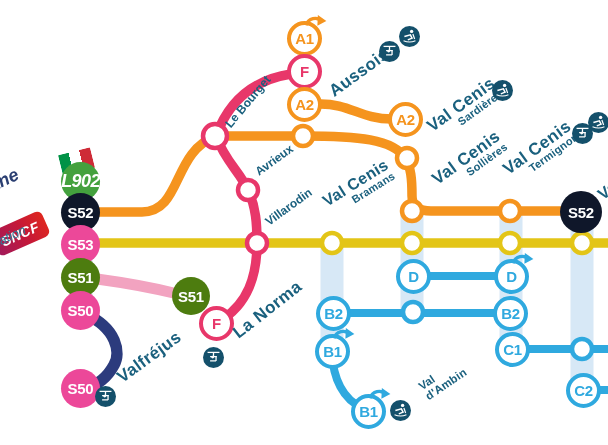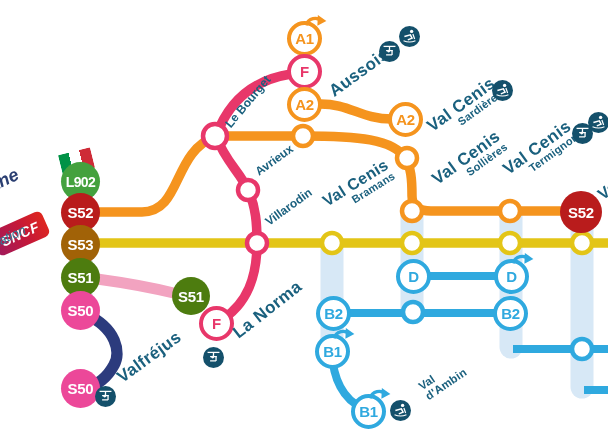--- a/index.html
+++ b/index.html
@@ -10,23 +10,23 @@
   .stage svg.map{position:absolute;left:0;top:0;z-index:1;}
   
   .badge{
     position:absolute;z-index:3;border-radius:50%;box-sizing:border-box;
     display:flex;align-items:center;justify-content:center;
     font-weight:bold;letter-spacing:-0.3px;
   }
   .badge.outline{width:35px;height:35px;background:#fff;border:4px solid currentColor;font-size:15px;}
   .badge.fill{width:39px;height:39px;color:#fff;font-size:15px;}
   .badge.fill.big{width:42px;height:42px;}
-  .badge.fill.sm{font-size:14px;letter-spacing:-0.6px;}
+  .badge.fill.sm{font-size:18px;letter-spacing:-0.6px;font-style:italic;}
   .c-orange{color:#F5941E}.c-crimson{color:#E8376A}.c-blue{color:#2FA9DF}
-  .bg-green{background:#44A13E}.bg-orange{background:#b91c1c}.bg-yellow{background:#a16207}
+  .bg-green{background:#44A13E}.bg-orange{background:#0f172a}.bg-yellow{background:#ec4899}
   .bg-pink{background:#4d7c0f}.bg-navy{background:#ec4899}
   .loop-arrow{position:absolute;top:-12px;right:-10px;width:25px;height:17px;}
   
   .rlabel{
     position:absolute;z-index:4;color:#1A607E;font-weight:bold;white-space:nowrap;
     transform-origin:0 0;line-height:1.02;
   }
   .rlabel .sub{display:block;font-size:11px;text-align:right;letter-spacing:0.2px;}
   .fs-big{font-size:17px;letter-spacing:0.4px;}
   .fs-mid{font-size:16px;letter-spacing:0.3px;}
@@ -180,20 +180,26 @@
   <div class="badge outline c-blue" style="left:494px;top:259px">
     <span>D</span>
     <svg class="loop-arrow" viewBox="0 0 26 18">
         <path d="M3 13 A 10 10 0 0 1 20 9" fill="none" stroke="currentColor" stroke-width="3.4"></path>
         <path d="M15.5 2 L24.5 8.5 L15 13.5 Z" fill="currentColor"></path>
       </svg>
   </div>
   <div class="badge outline c-blue" style="left:493px;top:296px">
       <span>B2</span>
     </div>
+  <div class="badge outline c-blue" style="left:495px;top:332px">
+      <span>C1</span>
+    </div>
+  <div class="badge outline c-blue" style="left:566px;top:373px">
+      <span>C2</span>
+    </div>
   <div class="badge fill big bg-orange" style="left:560px;top:191px">
       <span>S52</span>
     </div>
 
   <div class="rlabel fs-sta" style="left:223px;top:122px;transform:rotate(-50deg)">Le Bourget</div>
   <div class="rlabel fs-sta" style="left:253px;top:168px;transform:rotate(-36deg)">Avrieux</div>
   <div class="rlabel fs-sta" style="left:263px;top:218px;transform:rotate(-36deg)">Villarodin</div>
 
   <div class="rlabel fs-big" style="left:326px;top:86px;transform:rotate(-36deg)">Aussois</div>
 

